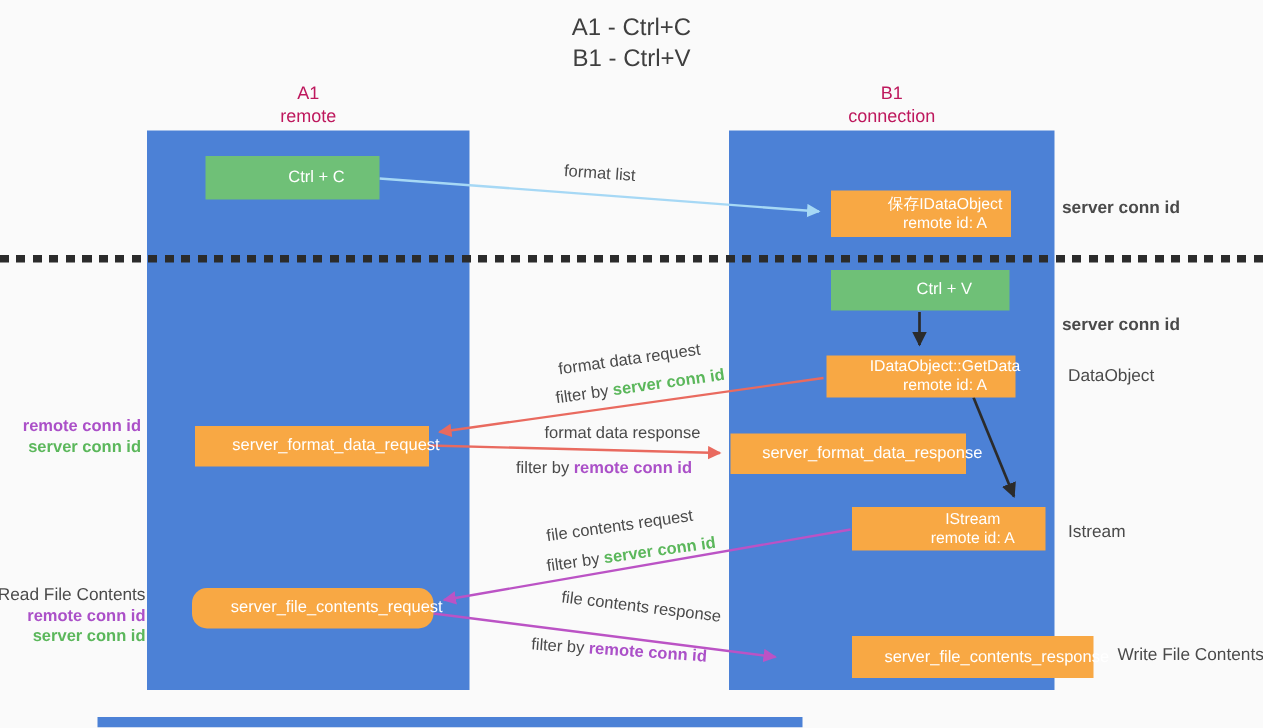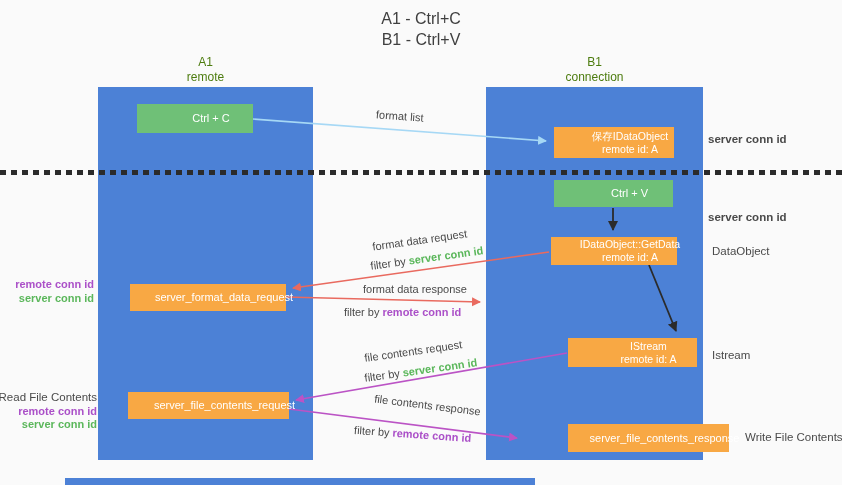--- a/index.html
+++ b/index.html
@@ -2,21 +2,21 @@
 <html><head>
 <meta charset="utf-8">
 <style>
   * { margin:0; padding:0; box-sizing:border-box; }
   body { font-family: "Liberation Sans", sans-serif; background:#fafafa; }
   .canvas { position:relative; width:842px; height:485px; background:#fafafa; overflow:hidden; }
 
   .title { position:absolute; left:0; top:8px; width:842px; text-align:center;
            font-size:16px; line-height:21px; color:#3f3f3f; }
 
-  .col-header { position:absolute; text-align:center; font-size:12px; line-height:15px; color:#4d7c0f; }
+  .col-header { position:absolute; text-align:center; font-size:12px; line-height:15px; color:#be185d; }
   .col-header.left  { left:98px;  top:55px; width:215px; }
   .col-header.right { left:486px; top:55px; width:217px; }
 
   .lifeline { position:absolute; top:87px; height:373px; background:#4c81d6; z-index:1; }
   .lifeline.left  { left:98px;  width:215px; }
   .lifeline.right { left:486px; width:217px; }
 
   .dotted-line { position:absolute; left:0; top:170px; width:842px; height:5px; z-index:5;
     background:repeating-linear-gradient(90deg,#2b2b2b 0 6px,transparent 6px 11px); }
 
@@ -106,27 +106,30 @@
 
   <div class="node orange" style="left:551px;top:237px;width:126px;height:28px;">
     <div class="l2">IDataObject::GetData</div>
     <div class="l2">remote id: A</div>
   </div>
 
   <div class="node orange" style="left:130px;top:284px;width:156px;height:27px;">
     <div>server_format_data_request</div>
   </div>
 
+  <div class="node orange" style="left:487px;top:289px;width:157px;height:27px;">
+    <div>server_format_data_response</div>
+  </div>
 
   <div class="node orange" style="left:568px;top:338px;width:129px;height:29px;">
     <div class="l2">IStream</div>
     <div class="l2">remote id: A</div>
   </div>
 
-  <div class="node orange" style="left:128px;top:392px;width:161px;height:27px;">
+  <div class="node orange" style="left:128px;top:392px;width:161px;height:27px;border-radius:10px;">
     <div>server_file_contents_request</div>
   </div>
 
   <div class="node orange" style="left:524px;top:424px;width:161px;height:28px;margin-left:44px;">
     <div>server_file_contents_response</div>
   </div>
 
   <div class="arrow-label" style="left:376px;top:110px;transform:rotate(4deg);">format list</div>
 
   <div class="arrow-label" style="left:372px;top:234px;transform:rotate(-8deg);">format data request</div>

